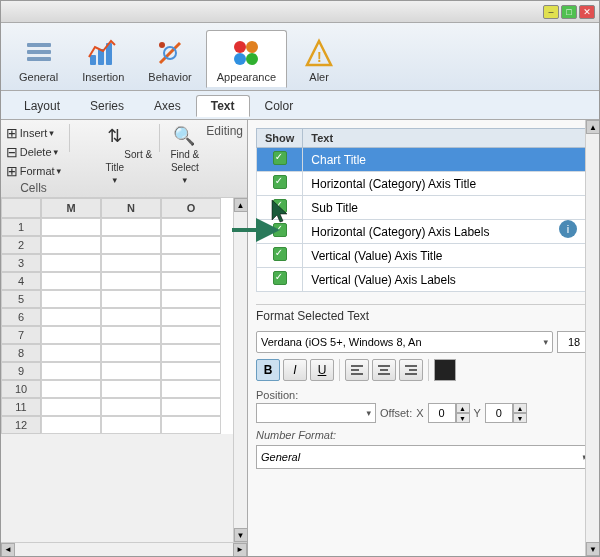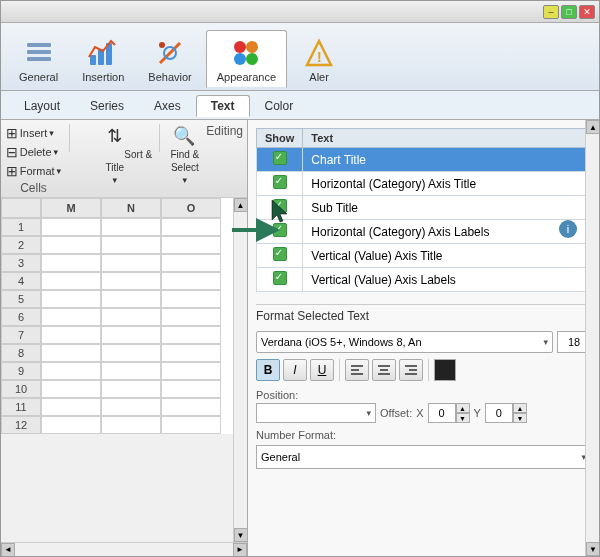--- a/index.html
+++ b/index.html
@@ -441,20 +441,21 @@
       align-items: center;
       justify-content: center;
       font-size: 7px;
       cursor: pointer;
       line-height: 1;
     }
 
     
     .number-format-section {
       margin-top: 4px;
+      font-style: italic;
     }
 
     .number-format-select {
       width: 100%;
       height: 24px;
       border: 1px solid #aaa;
       background: #fff;
       font-size: 11px;
       padding: 0 4px;
       display: flex;

